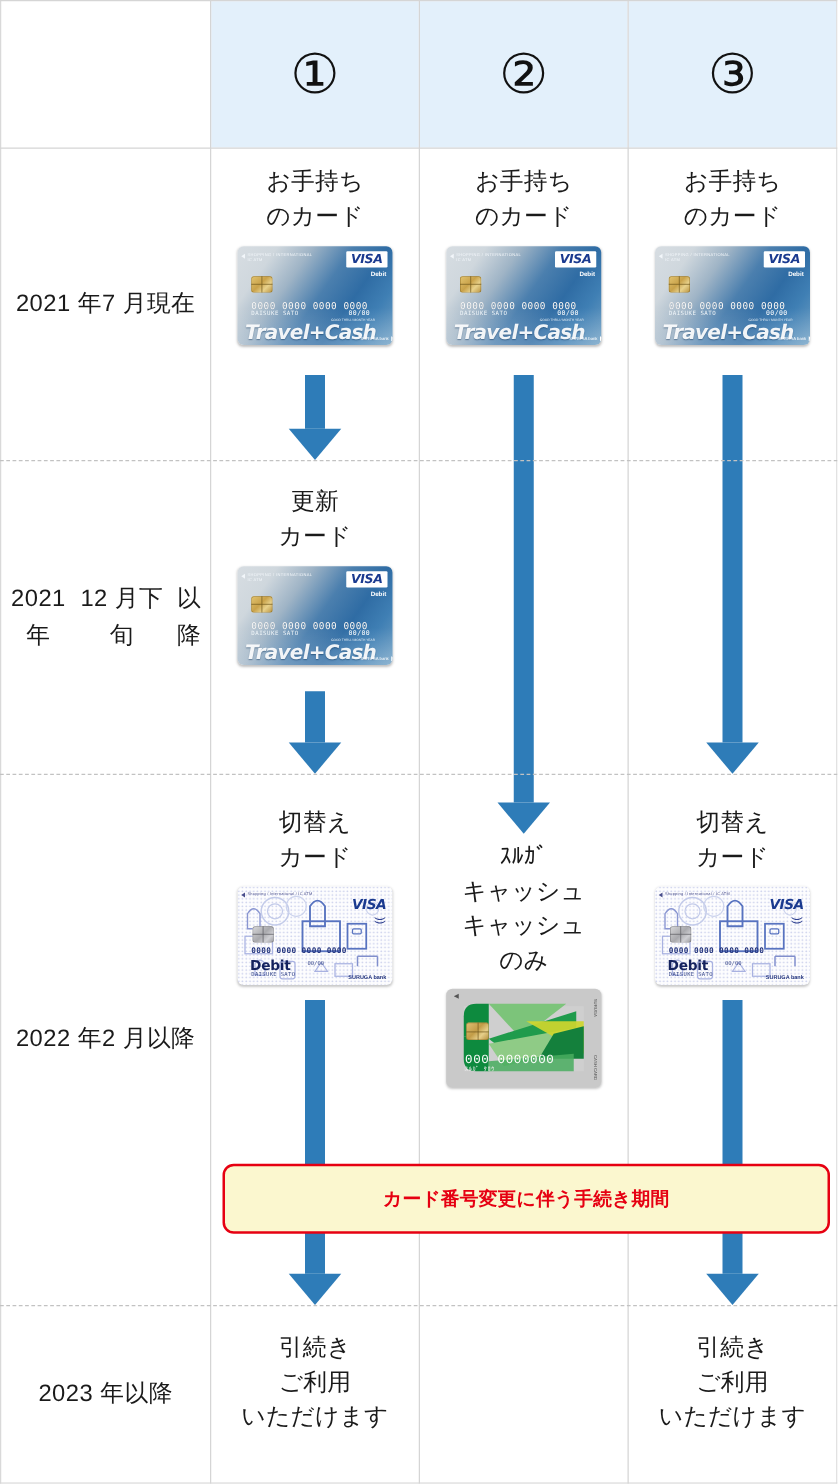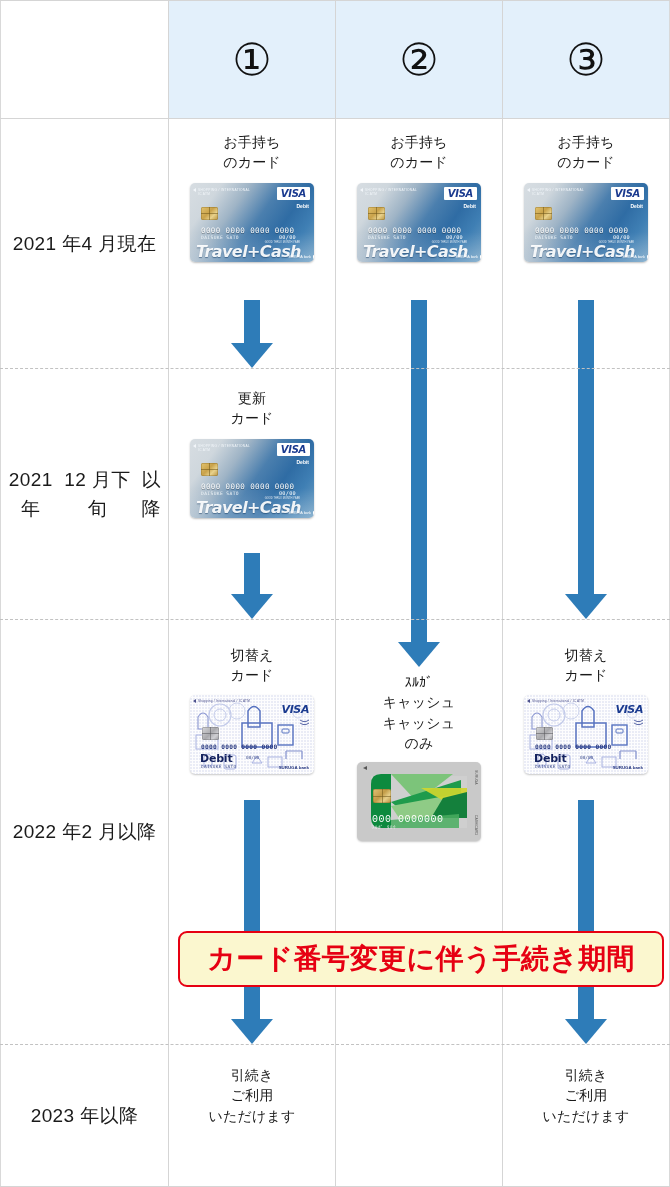--- a/index.html
+++ b/index.html
@@ -51,21 +51,21 @@
   }
 
   
   .cell{
     position:absolute;
     display:flex;flex-direction:column;
     align-items:center;
     box-sizing:border-box;
   }
   .cell-text{
-    font-size:14px;line-height:1.45;
+    font-size:19px;line-height:1.45;
     text-align:center;color:#1a1a1a;
     letter-spacing:.01em;
   }
 
   
   .arrow{position:absolute;}
   .arrow .shaft{
     position:absolute;left:50%;transform:translateX(-50%);
     width:16px;background:#2e7cb8;top:0;
   }
@@ -78,21 +78,21 @@
   }
 
   
   .notice{
     position:absolute;
     background:#fbf7cf;
     border:2px solid #e60012;
     border-radius:9px;
     display:flex;align-items:center;justify-content:center;
     color:#e60012;
-    font-size:28px;
+    font-size:15px;
     font-weight:bold;
     letter-spacing:.01em;
     z-index:5;
   }
 
   
   .card{position:relative;border-radius:5px;overflow:hidden;}
 
   
   .card-blue{
@@ -305,21 +305,21 @@
   </div>
   <div class="header-cell" style="left:336px;width:166px;">
     <span class="circ-num">②</span>
   </div>
   <div class="header-cell" style="left:503px;width:166px;">
     <span class="circ-num">③</span>
   </div>
 
   <div class="rowlabel" style="top:119px;height:249px;">
     <span>2021 年</span>
-    <span>4 月現在</span>
+    <span>7 月現在</span>
   </div>
   <div class="rowlabel" style="top:369px;height:250px;">
     <span>2021 年</span>
     <span>12 月下旬</span>
     <span>以降</span>
   </div>
   <div class="rowlabel" style="top:620px;height:424px;">
     <span>2022 年</span>
     <span>2 月以降</span>
   </div>

